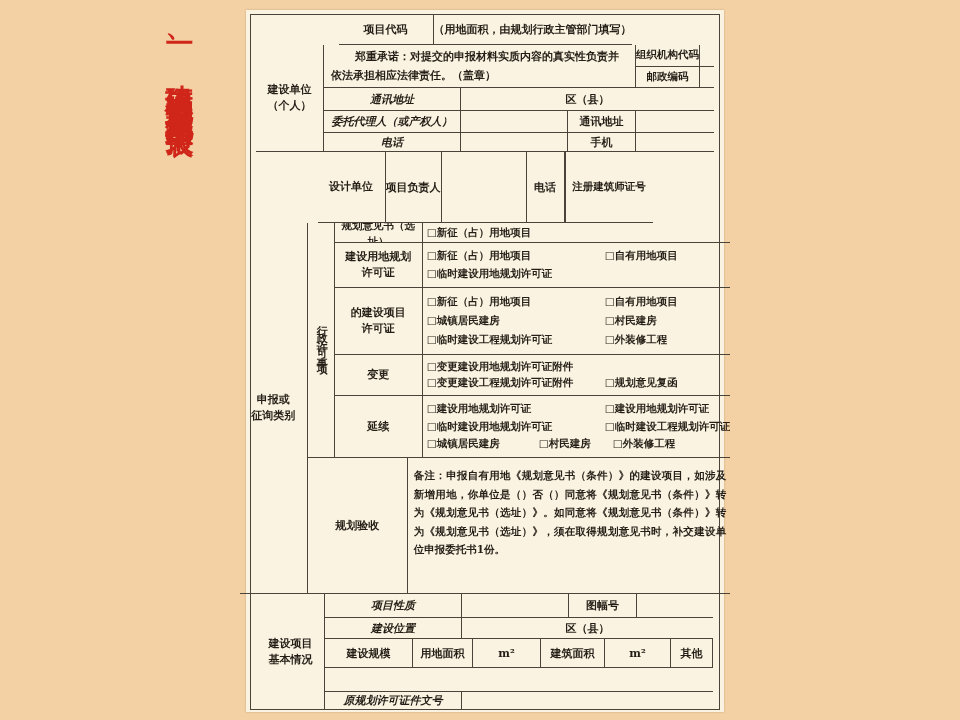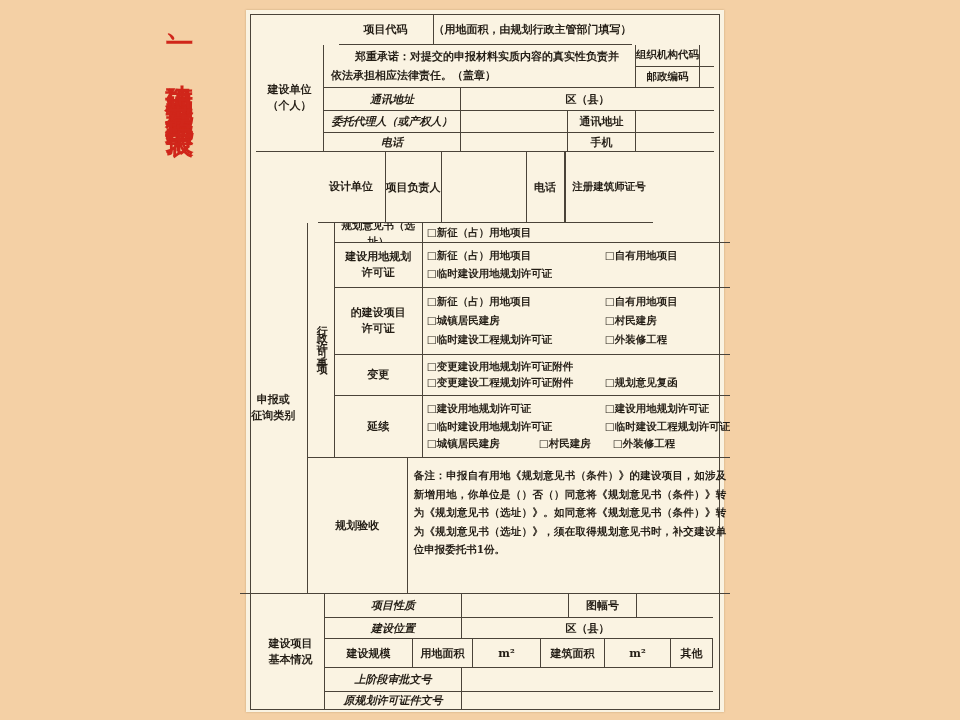--- a/index.html
+++ b/index.html
@@ -235,21 +235,20 @@
         <div class="tr" style="height:28px">
           <div class="td c w88">建设规模</div>
           <div class="td c w60">用地面积</div>
           <div class="td c w68">m²</div>
           <div class="td c w64">建筑面积</div>
           <div class="td c w66">m²</div>
           <div class="td c w42">其他</div>
           <div class="td grow"></div>
         </div>
         <div class="tr" style="height:23px">
-          <div class="td c w137">上阶段审批文号</div>
           <div class="td grow"></div>
         </div>
         <div class="tr grow">
           <div class="td c w137">原规划许可证件文号</div>
           <div class="td grow"></div>
         </div>
       </div>
     </div>
 
   </div>

